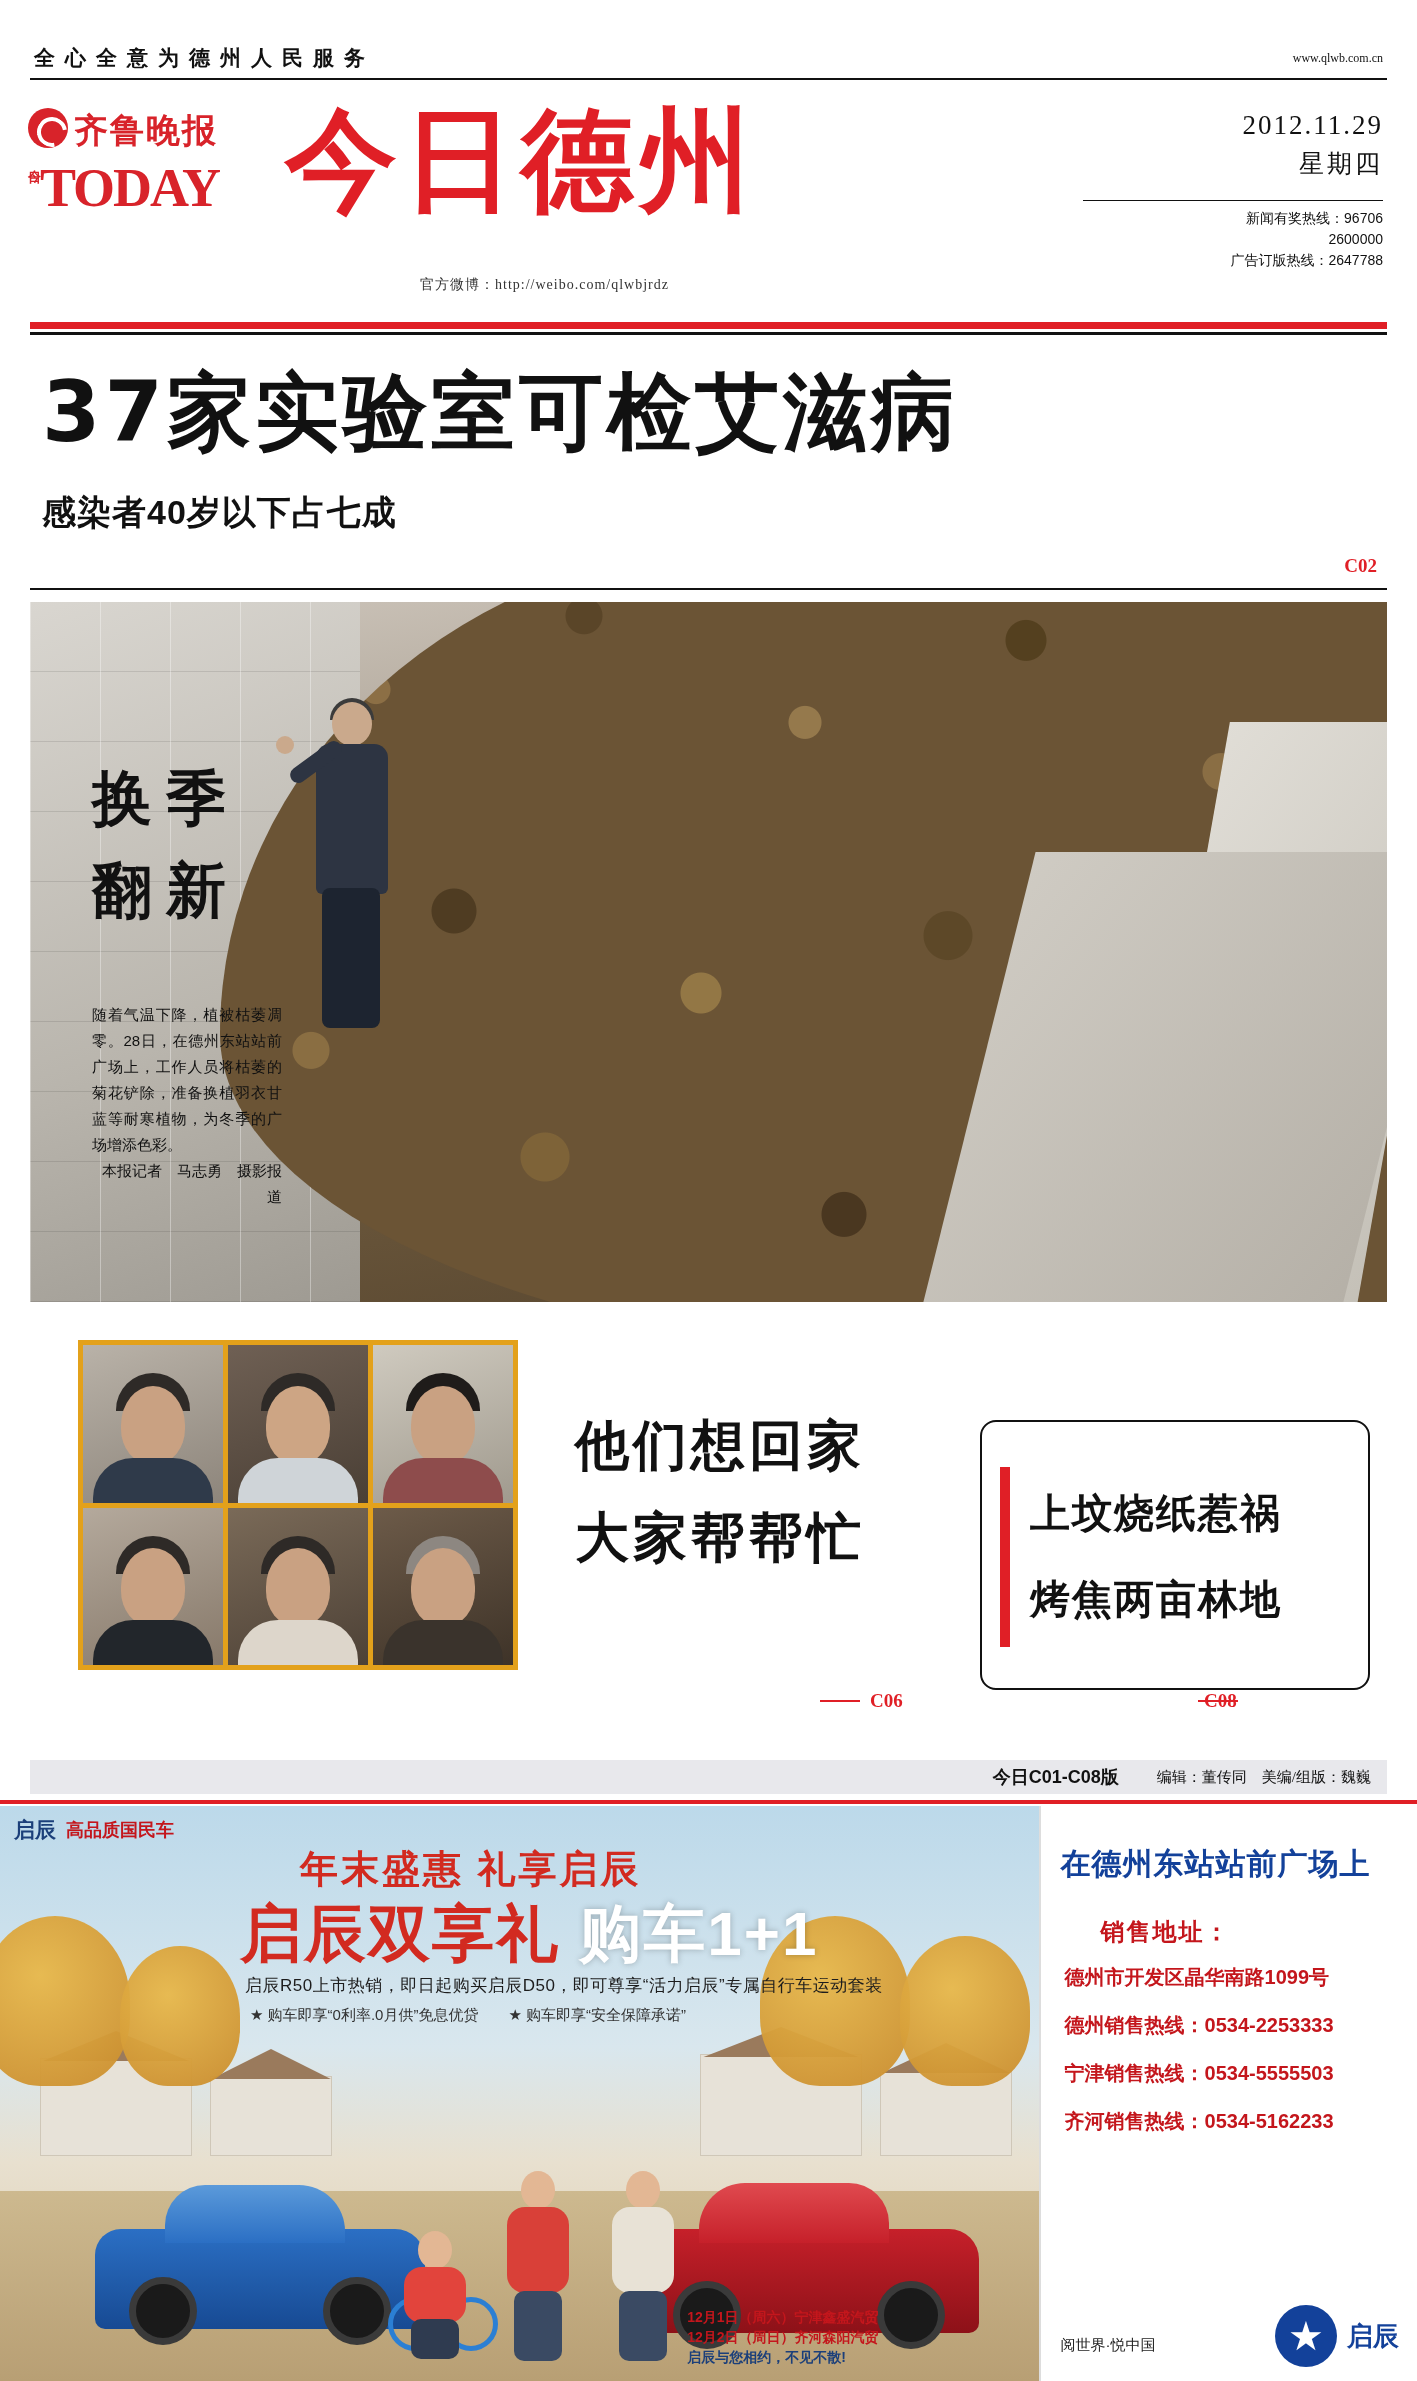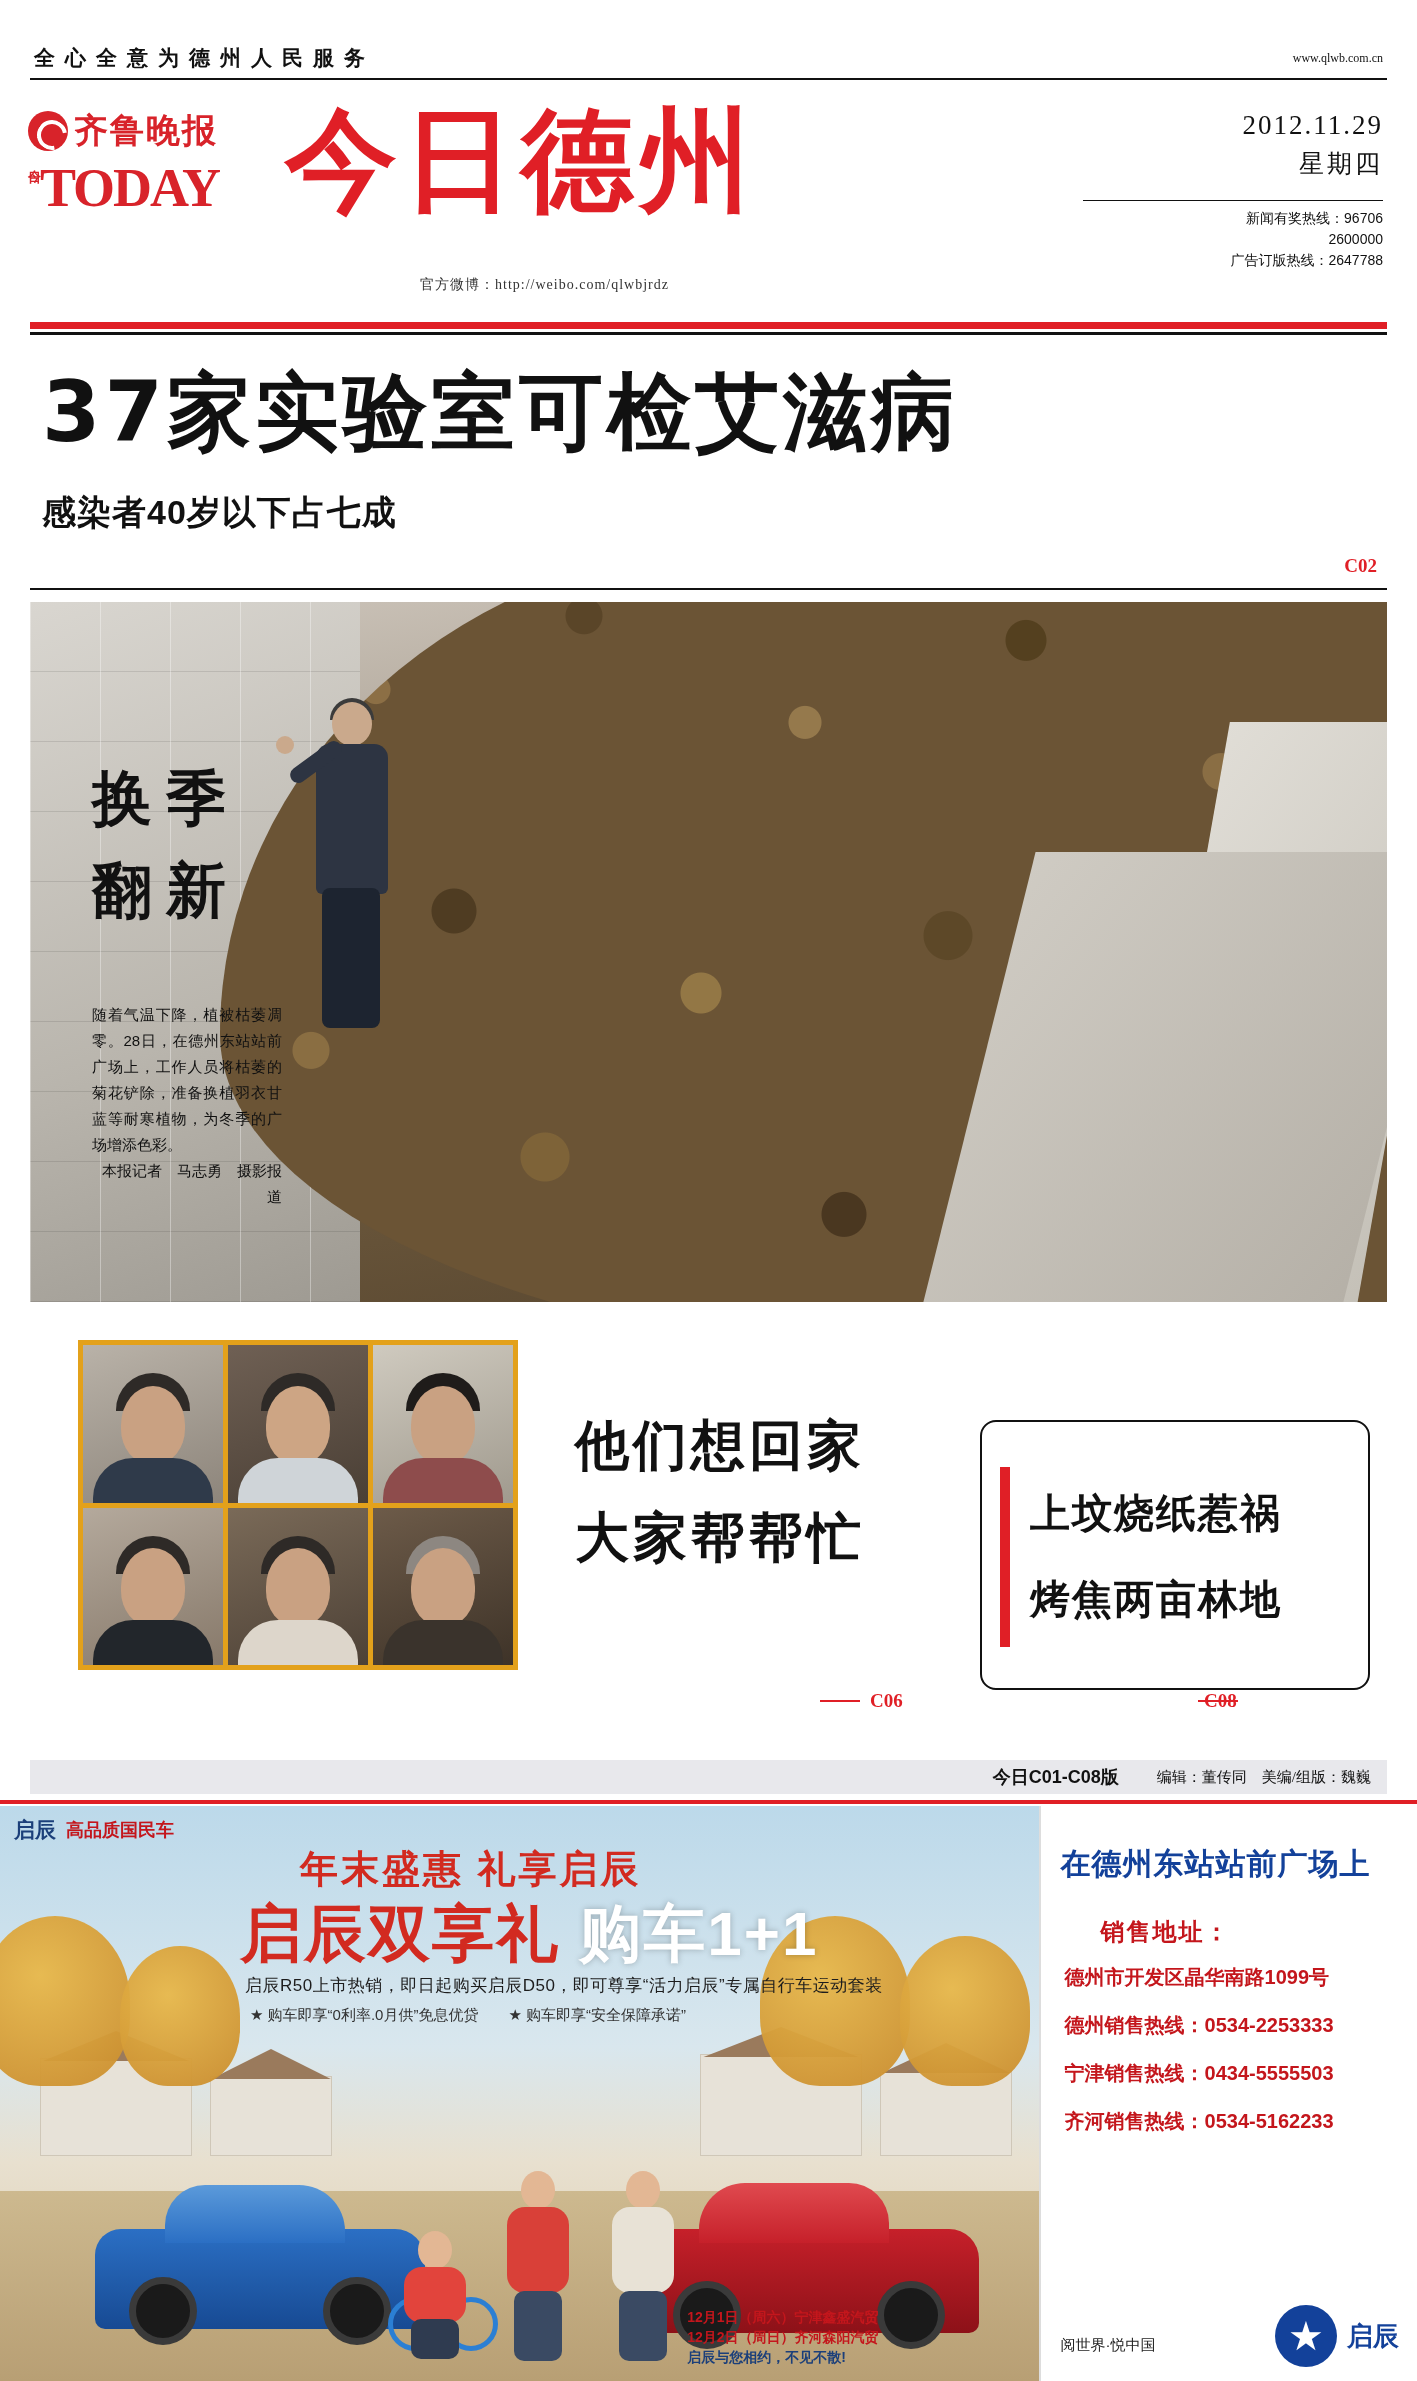--- a/index.html
+++ b/index.html
@@ -8,21 +8,21 @@
 
   
   .topstrip{position:absolute;left:0;top:40px;width:1417px;height:36px;display:flex;align-items:center;justify-content:space-between;padding:0 34px;box-sizing:border-box;}
   .slogan{font-size:21px;letter-spacing:10px;color:#111;font-family:"DejaVu Sans",sans-serif;font-weight:600;}
   .siteurl{font-size:12px;color:#111;font-family:"Liberation Serif",serif;}
   .rule-top{position:absolute;left:30px;top:78px;width:1357px;height:2px;background:#111;}
 
   
   .masthead{position:absolute;left:0;top:90px;width:1417px;height:230px;}
   .logo-block{position:absolute;left:28px;top:18px;width:250px;}
-  .qlwb{display:flex;align-items:center;gap:6px;}
+  .qlwb{display:flex;gap:6px;}
   .qlwb-mark{width:40px;height:40px;border-radius:50%;background:#d8232a;position:relative;flex:none;}
   .qlwb-mark:after{content:"";position:absolute;left:9px;top:9px;width:22px;height:22px;border-radius:50%;border:4px solid #fff;border-right-color:transparent;transform:rotate(35deg);}
   .qlwb-text{font-size:34px;font-weight:700;color:#d8232a;letter-spacing:2px;font-family:"DejaVu Sans",sans-serif;}
   .today-row{display:flex;align-items:flex-end;margin-top:6px;}
   .today-cn{font-size:13px;line-height:12px;color:#d8232a;font-weight:700;writing-mode:vertical-rl;height:54px;letter-spacing:1px;}
   .today-en{font-size:54px;font-weight:900;color:#d8232a;font-family:"Liberation Serif",serif;letter-spacing:-2px;line-height:52px;}
   .nameplate{position:absolute;left:285px;top:10px;font-size:112px;font-weight:900;color:#e01f26;letter-spacing:6px;font-family:"DejaVu Sans",sans-serif;line-height:120px;}
   .weibo{position:absolute;left:420px;top:186px;font-size:14px;color:#333;font-family:"Liberation Serif",serif;letter-spacing:1px;}
   .dateblock{position:absolute;right:34px;top:20px;text-align:right;}
   .dateline{font-size:27px;color:#111;letter-spacing:2px;font-family:"Liberation Serif",serif;}
@@ -356,21 +356,21 @@
         <div>12月2日（周日）齐河森阳汽贸</div>
         <div class="b">启辰与您相约，不见不散!</div>
       </div>
     </div>
 
     <div class="ad-right">
       <div class="dealer">在德州东站站前广场上</div>
       <div class="salesttl">销售地址：</div>
       <div class="addr">德州市开发区晶华南路1099号</div>
       <div class="tel tel1">德州销售热线：0534-2253333</div>
-      <div class="tel tel2">宁津销售热线：0434-5555503</div>
+      <div class="tel tel2">宁津销售热线：0534-5555503</div>
       <div class="tel tel3">齐河销售热线：0534-5162233</div>
       <div class="ad-slogan">阅世界·悦中国</div>
       <div class="venucia">
         <span class="v-star"></span>
         <span class="v-name">启辰</span>
       </div>
     </div>
   </div>
 
 </div>

